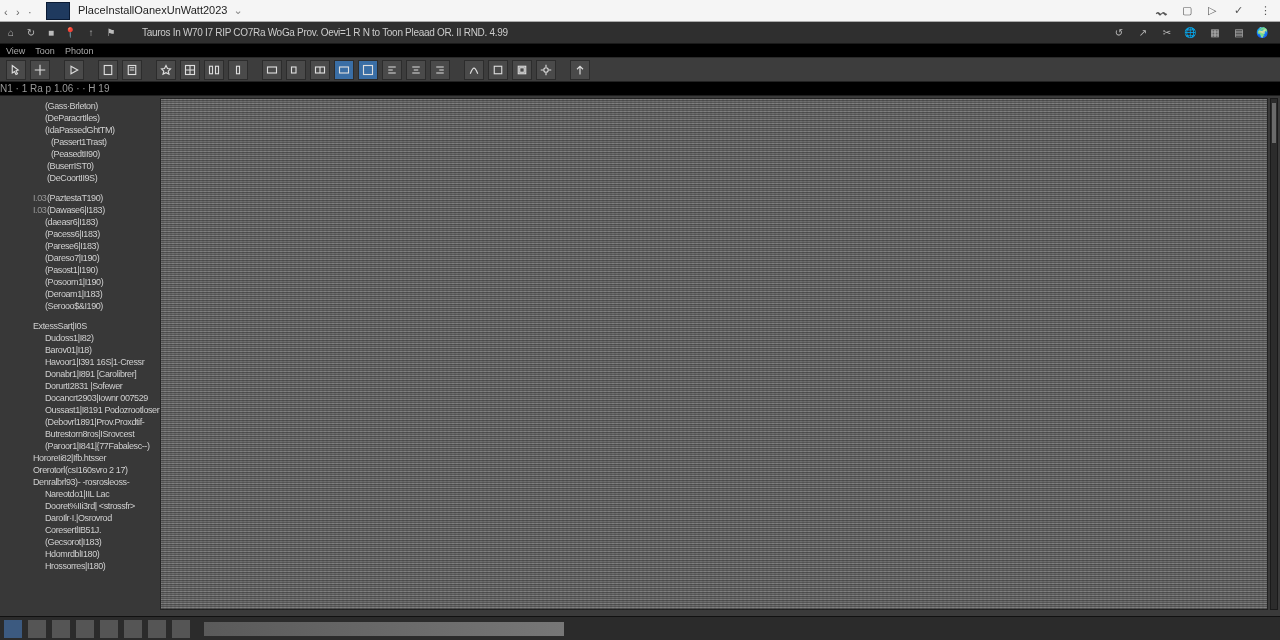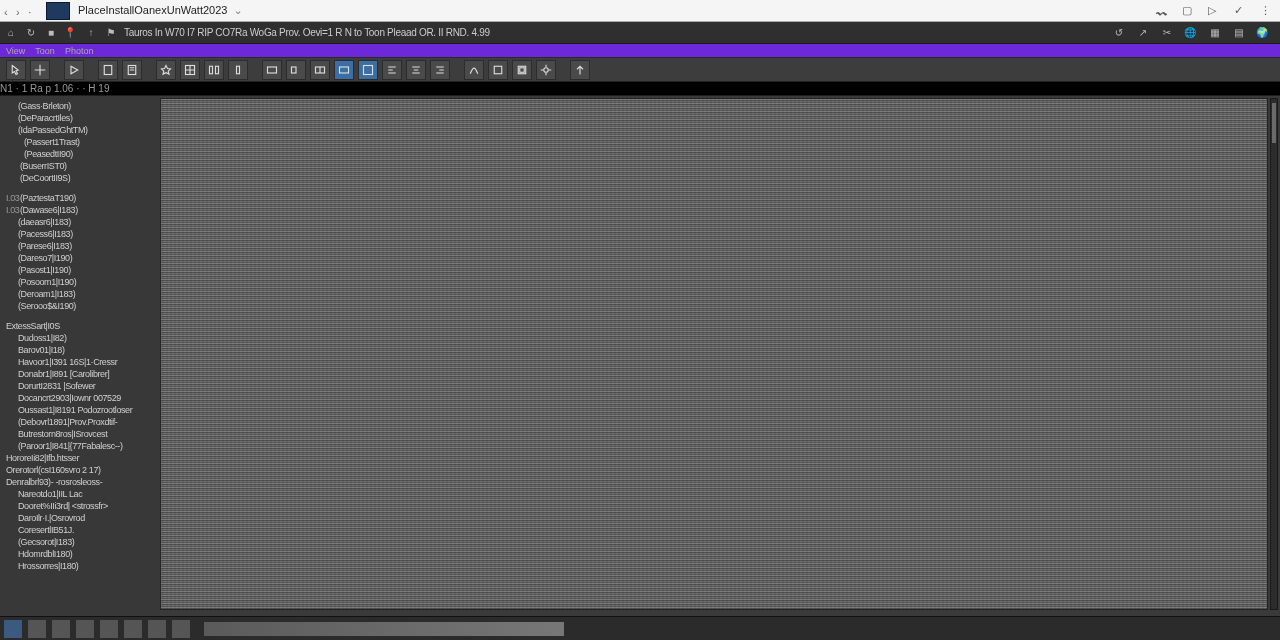--- a/index.html
+++ b/index.html
@@ -20,27 +20,27 @@
   .titlebar .chev { margin-left: 6px; color: #888; }
   .titlebar .right { margin-left: auto; display: flex; gap: 12px; padding-right: 6px; align-items: center; }
   .titlebar .right svg, .titlebar .right span.ico { width: 14px; height: 14px; color: #555; }
 
   
   .pathbar {
     height: 22px; background: #2f2f2f; display: flex; align-items: center;
     font-size: 10px; color: #ccc; padding: 0 4px; border-bottom: 1px solid #1a1a1a;
   }
   .pathbar .pico { width: 14px; height: 14px; display: inline-flex; align-items: center; justify-content: center; margin-right: 6px; color: #bbb; }
-  .pathbar .crumb { margin-left: 0; white-space: nowrap; letter-spacing: -0.3px; }
+  .pathbar .crumb { margin-left: 18px; white-space: nowrap; letter-spacing: -0.3px; }
   .pathbar .right { margin-left: auto; display: flex; gap: 4px; }
   .pathbar .right .globe { color:#3fa8ff; }
 
   
   .ribbon-tabs {
-    height: 14px; background: #6d28d9; font-size: 9px; color: #aaa; display: flex;
+    height: 14px; background: #000000; font-size: 9px; color: #aaa; display: flex;
     gap: 10px; padding-left: 6px; align-items: center; border-bottom: 1px solid #2a2a2a;
   }
   .toolbar {
     height: 24px; background: #3d3d3d; display: flex; align-items: center; gap: 4px;
     padding-left: 6px; border-bottom: 1px solid #222;
   }
   .toolbar .tbtn {
     width: 20px; height: 20px; background: #4a4a4a; border: 1px solid #2c2c2c;
     display: inline-flex; align-items: center; justify-content: center;
   }
@@ -60,21 +60,21 @@
     display: flex; background: #3a3a3a;
   }
 
   
   .outline {
     width: 160px; min-width: 160px; background: #383838; overflow: hidden;
     font-size: 9px; line-height: 12px; color: #d0d0d0; padding-top: 4px;
     position: relative;
   }
   .outline .grp { margin-bottom: 8px; }
-  .outline .row { white-space: nowrap; padding-left: 6px; letter-spacing: -0.4px; }
+  .outline .row { white-space: nowrap; padding-left: 6px; letter-spacing: -0.4px; margin-left: 27px; }
   .outline .row.ind1 { padding-left: 18px; }
   .outline .row.ind2 { padding-left: 24px; }
   .outline .row.ind3 { padding-left: 20px; }
   .outline .row .tag { display:inline-block; min-width:14px; color:#999; }
 
   
   .canvas {
     flex: 1; margin: 2px 12px 6px 0; position: relative;
     background:
       repeating-linear-gradient(0deg,

